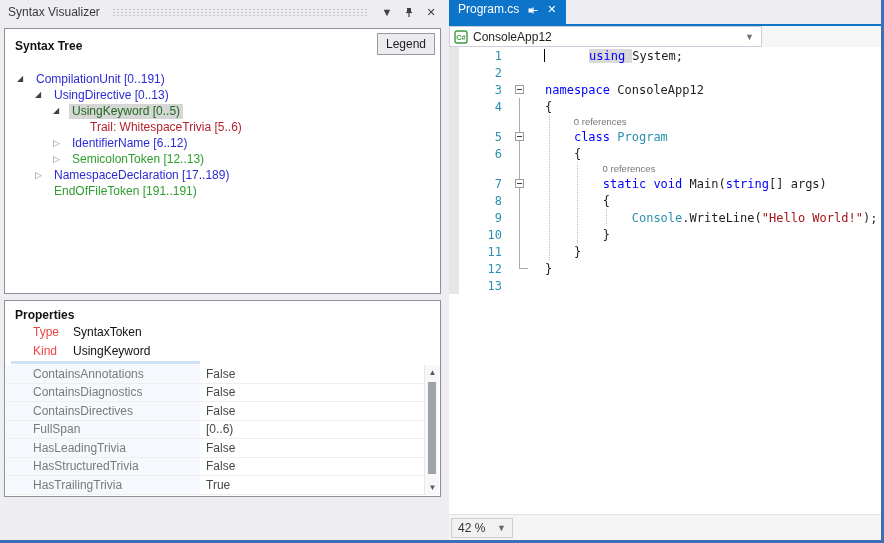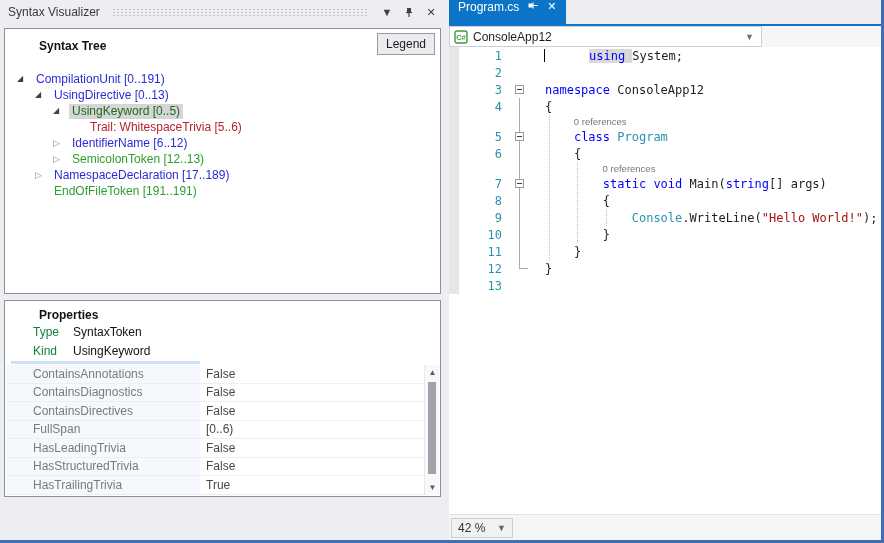--- a/index.html
+++ b/index.html
@@ -20,39 +20,39 @@
     display: flex; align-items: center; padding: 0 6px 0 8px; gap: 6px; }
   .tw-title { color: #3B3B3B; white-space: nowrap; }
   .tw-grip { flex: 1; height: 9px; margin: 0 6px;
     background-image: radial-gradient(circle, #BFC3CE 0.9px, transparent 1px);
     background-size: 4px 3px; }
   .tw-btn { width: 16px; height: 16px; display: flex; align-items: center; justify-content: center;
     color: #424242; font-size: 11px; cursor: default; }
 
   .box { position: absolute; background: #fff; border: 1px solid #8D9099; }
   .tree-box { left: 4px; top: 28px; width: 437px; height: 266px; }
-  .box-header-label { position: absolute; left: 10px; top: 10px; font-weight: bold; color: #111; margin-left: 24px; }
+  .box-header-label { position: absolute; left: 10px; top: 10px; font-weight: bold; color: #111; }
   .legend-btn { position: absolute; right: 5px; top: 4px; height: 22px; padding: 0 8px;
     background: #ECECF0; border: 1px solid #9A9A9A; font-size: 12px; color: #1E1E1E;
     font-family: "Liberation Sans", sans-serif; }
 
   .tree { position: absolute; left: 0; top: 42px; right: 0; bottom: 0; overflow: hidden; }
   .tree-row { height: 16px; display: flex; align-items: center; white-space: nowrap; }
   .expander { width: 16px; flex: 0 0 16px; text-align: left; font-size: 8px; line-height: 16px; }
   .expander.expanded { color: #3F3F46; }
   .expander.collapsed { color: #8A8A91; font-size: 9px; }
   .tree-label { padding: 0 3px; line-height: 15px; }
   .tree-label.node { color: var(--node-blue, #2B2BD5); }
   .tree-label.token { color: var(--token-green, #2E9E2E); }
   .tree-label.trivia { color: var(--trivia-red, #B4232E); }
   .tree-label.selected { background: var(--sel-gray, #D6D6D6); color: #1E6A1E; }
 
   .props-box { left: 4px; top: 300px; width: 437px; height: 197px; }
   .kv { position: absolute; left: 28px; display: flex; gap: 0; align-items: center; height: 18px; }
-  .kv .kv-label { width: 40px; color: #15803d; }
+  .kv .kv-label { width: 40px; color: #ef4444; }
   .kv .kv-value { color: #111; }
   .grid-strip { position: absolute; left: 6px; top: 60px; width: 189px; height: 3px; background: #CDE2F6; }
   .propgrid { position: absolute; left: 1px; right: 16px; top: 64px; bottom: 1px; overflow: hidden; }
   .prop-row { height: 18.5px; display: flex; border-bottom: 1px solid #EFEFEF; align-items: center; }
   .prop-name { flex: 0 0 194px; padding-left: 27px; color: #7A7A7A; background: #F5F8FC; height: 100%;
     display: flex; align-items: center; }
   .prop-value { padding-left: 6px; color: #474747; }
 
   .vscroll { position: absolute; right: 1px; top: 64px; bottom: 1px; width: 15px;
     background: #F8F8F8; border-left: 1px solid #E8E8E8; }
@@ -60,21 +60,21 @@
     font-size: 8px; text-align: center; line-height: 15px; }
   .vscroll .arrow.up { top: 0; }
   .vscroll .arrow.down { bottom: 0; }
   .vscroll .thumb { position: absolute; left: 3px; right: 3px; top: 17px; bottom: 21px; background: #9EA3AB; }
 
   
   .editor { position: absolute; left: 449px; top: 0; right: 0; height: 100%; background: #fff; }
   .tabstrip { position: absolute; left: 0; top: 0; right: 0; height: 26px; background: #EEEEF2;
     border-bottom: 2px solid var(--tab-blue, #007ACC); display: flex; }
   .tab { height: 24px; background: var(--tab-blue, #007ACC); color: #fff; display: flex;
-    align-items: flex-start; padding: 0 9px; gap: 9px; font-size: 12px; }
+    align-items: flex-end; padding: 16px 9px; gap: 9px; font-size: 12px; }
   .tab-icon-btn { display: flex; align-items: center; justify-content: center; color: #fff; }
   .tab .close { font-size: 11px; }
 
   .navbar { position: absolute; left: 0; top: 26px; right: 0; height: 21px; background: #F6F6F6; display: flex; gap: 2px; }
   .combo { position: relative; background: #fff; border: 1px solid #CCCEDB; height: 21px;
     display: flex; align-items: center; padding: 0 4px; gap: 5px; overflow: hidden; white-space: nowrap; }
   .combo.project { width: 313px; }
   .combo.typesel { flex: 1; border-right: none; }
   .combo .caret { position: absolute; right: 7px; color: #717171; font-size: 9px; }
   .combo-label { color: #1E1E1E; }

